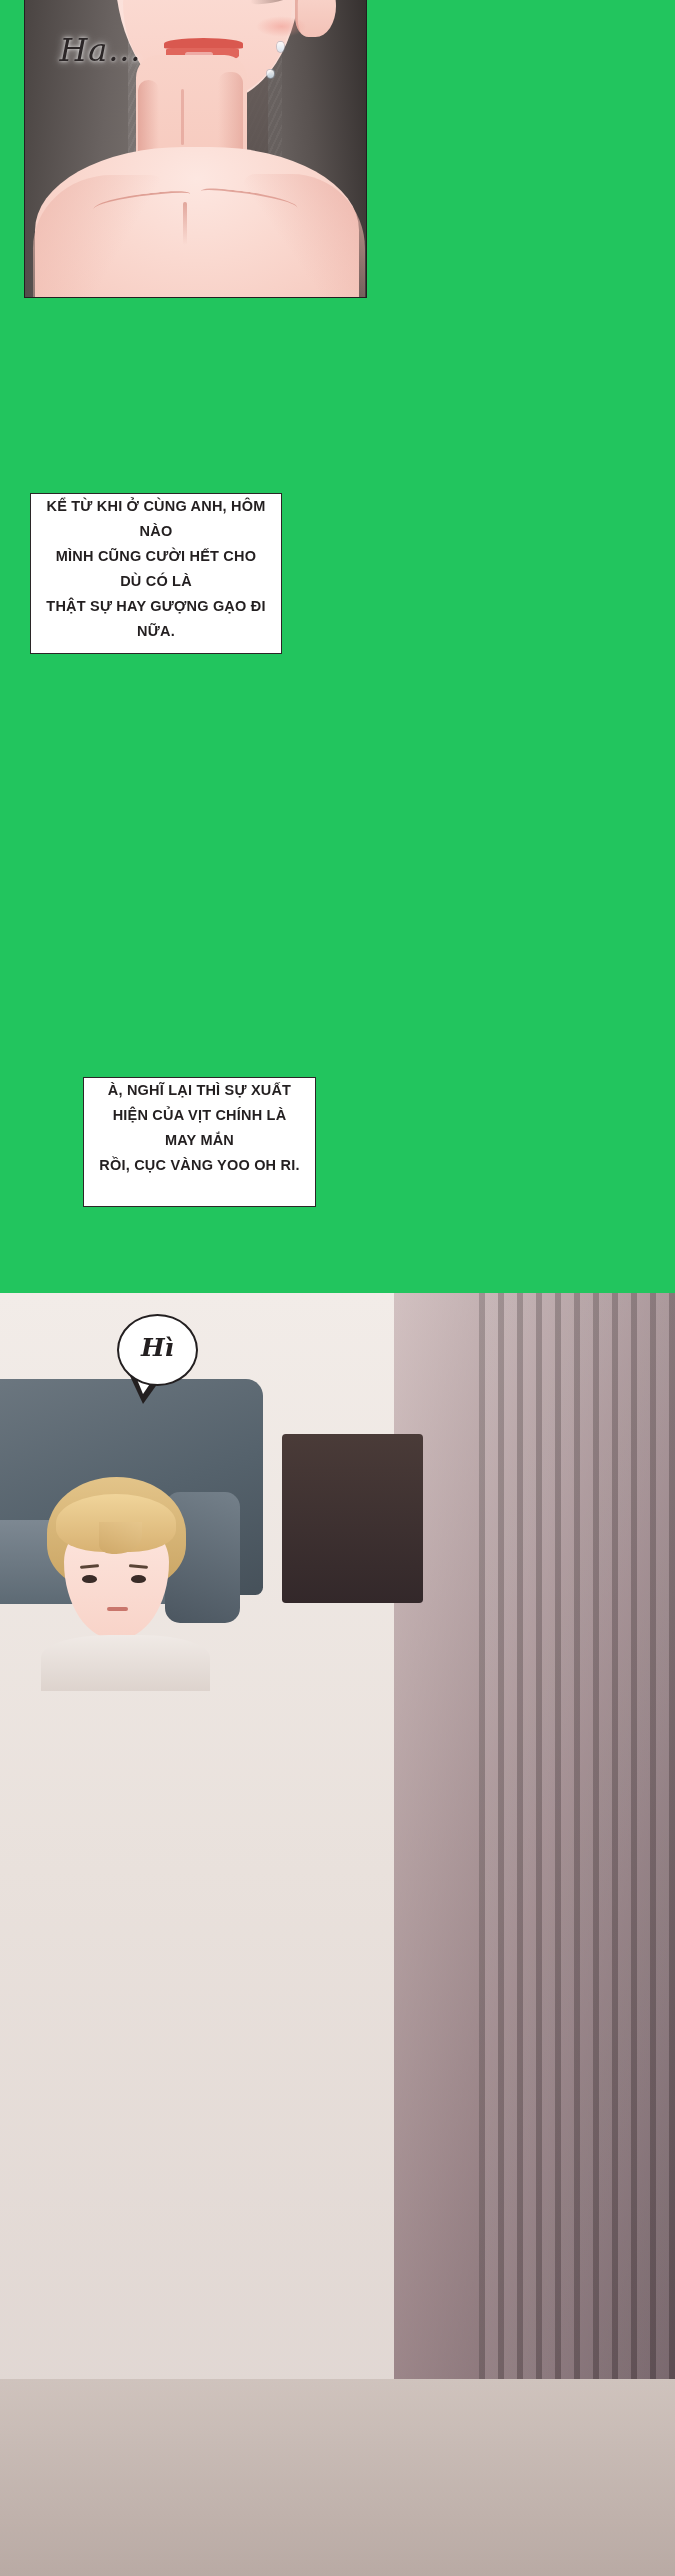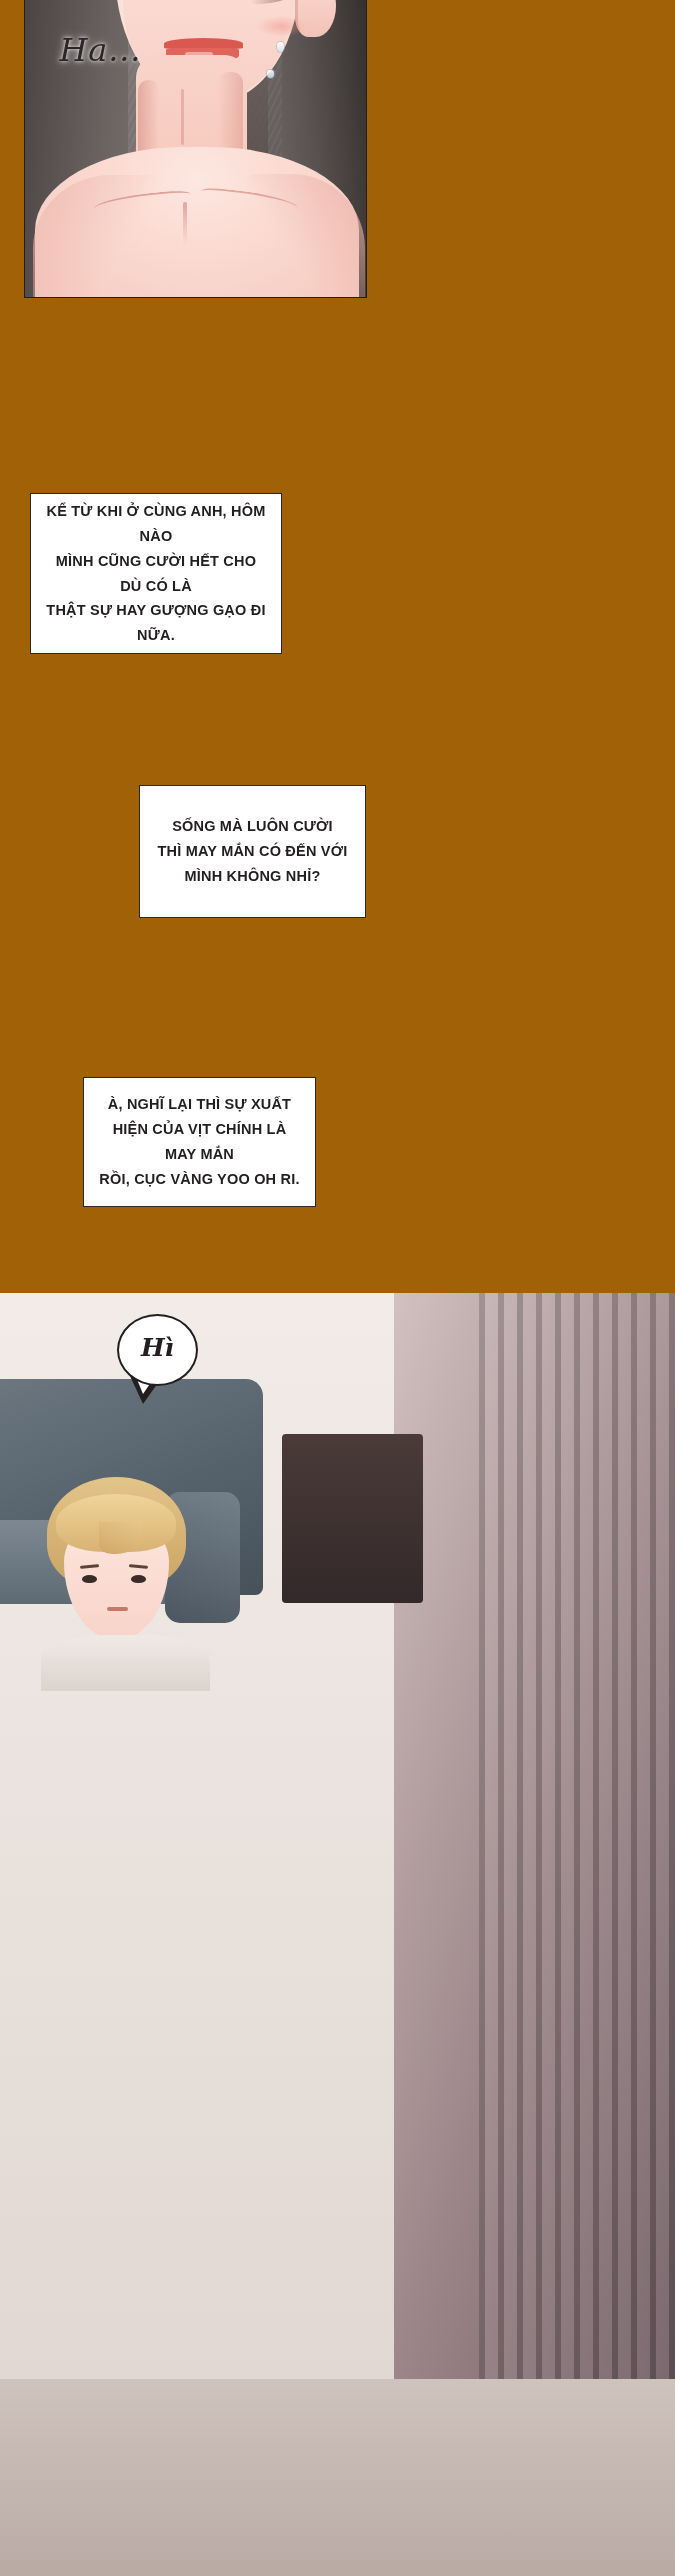--- a/index.html
+++ b/index.html
@@ -9,21 +9,21 @@
   }
   body {
     width: 676px;
     font-family: "Liberation Sans", sans-serif;
   }
   .page {
     position: relative;
     width: 676px;
     height: 2576px;
     overflow: hidden;
-    background: #a16207;
+    background: #22c55e;
   }
 
   
   .panel-one {
     position: absolute;
     left: 24.4px;
     top: -1.9px;
     width: 341px;
     height: 298px;
     border: 1.9px solid #231f20;
@@ -232,21 +232,21 @@
     text-shadow: 0 0 3.8px rgba(255,255,255,.85), 0 0 8.4px rgba(255,255,255,.7);
   }
 
   
   .narration {
     position: absolute;
     border: 1.9px solid #2b2627;
     background: #ffffff;
     box-sizing: border-box;
     display: flex;
-    align-items: center;
+    align-items: flex-start;
     justify-content: center;
     text-align: center;
   }
   .narration p {
     margin: 0;
     padding: 0 15px;
     font-size: 14.5px;
     line-height: 1.72;
     letter-spacing: 0.2px;
     color: #231f20;
@@ -476,25 +476,20 @@
 
     <div class="sfx-ha">Ha...</div>
   </div>
 
   <div class="narration n1">
     <p>KỂ TỪ KHI Ở CÙNG ANH, HÔM NÀO
 MÌNH CŨNG CƯỜI HẾT CHO DÙ CÓ LÀ
 THẬT SỰ HAY GƯỢNG GẠO ĐI NỮA.</p>
   </div>
 
-  <div class="narration n2">
-    <p>SỐNG MÀ LUÔN CƯỜI
-THÌ MAY MẮN CÓ ĐẾN VỚI
-MÌNH KHÔNG NHỈ?</p>
-  </div>
 
   <div class="narration n3">
     <p>À, NGHĨ LẠI THÌ SỰ XUẤT
 HIỆN CỦA VỊT CHÍNH LÀ MAY MẮN
 RỒI, CỤC VÀNG YOO OH RI.</p>
   </div>
 
   <div class="panel-two">
     <div class="room-wall"></div>
     <div class="room-wall-right"></div>

